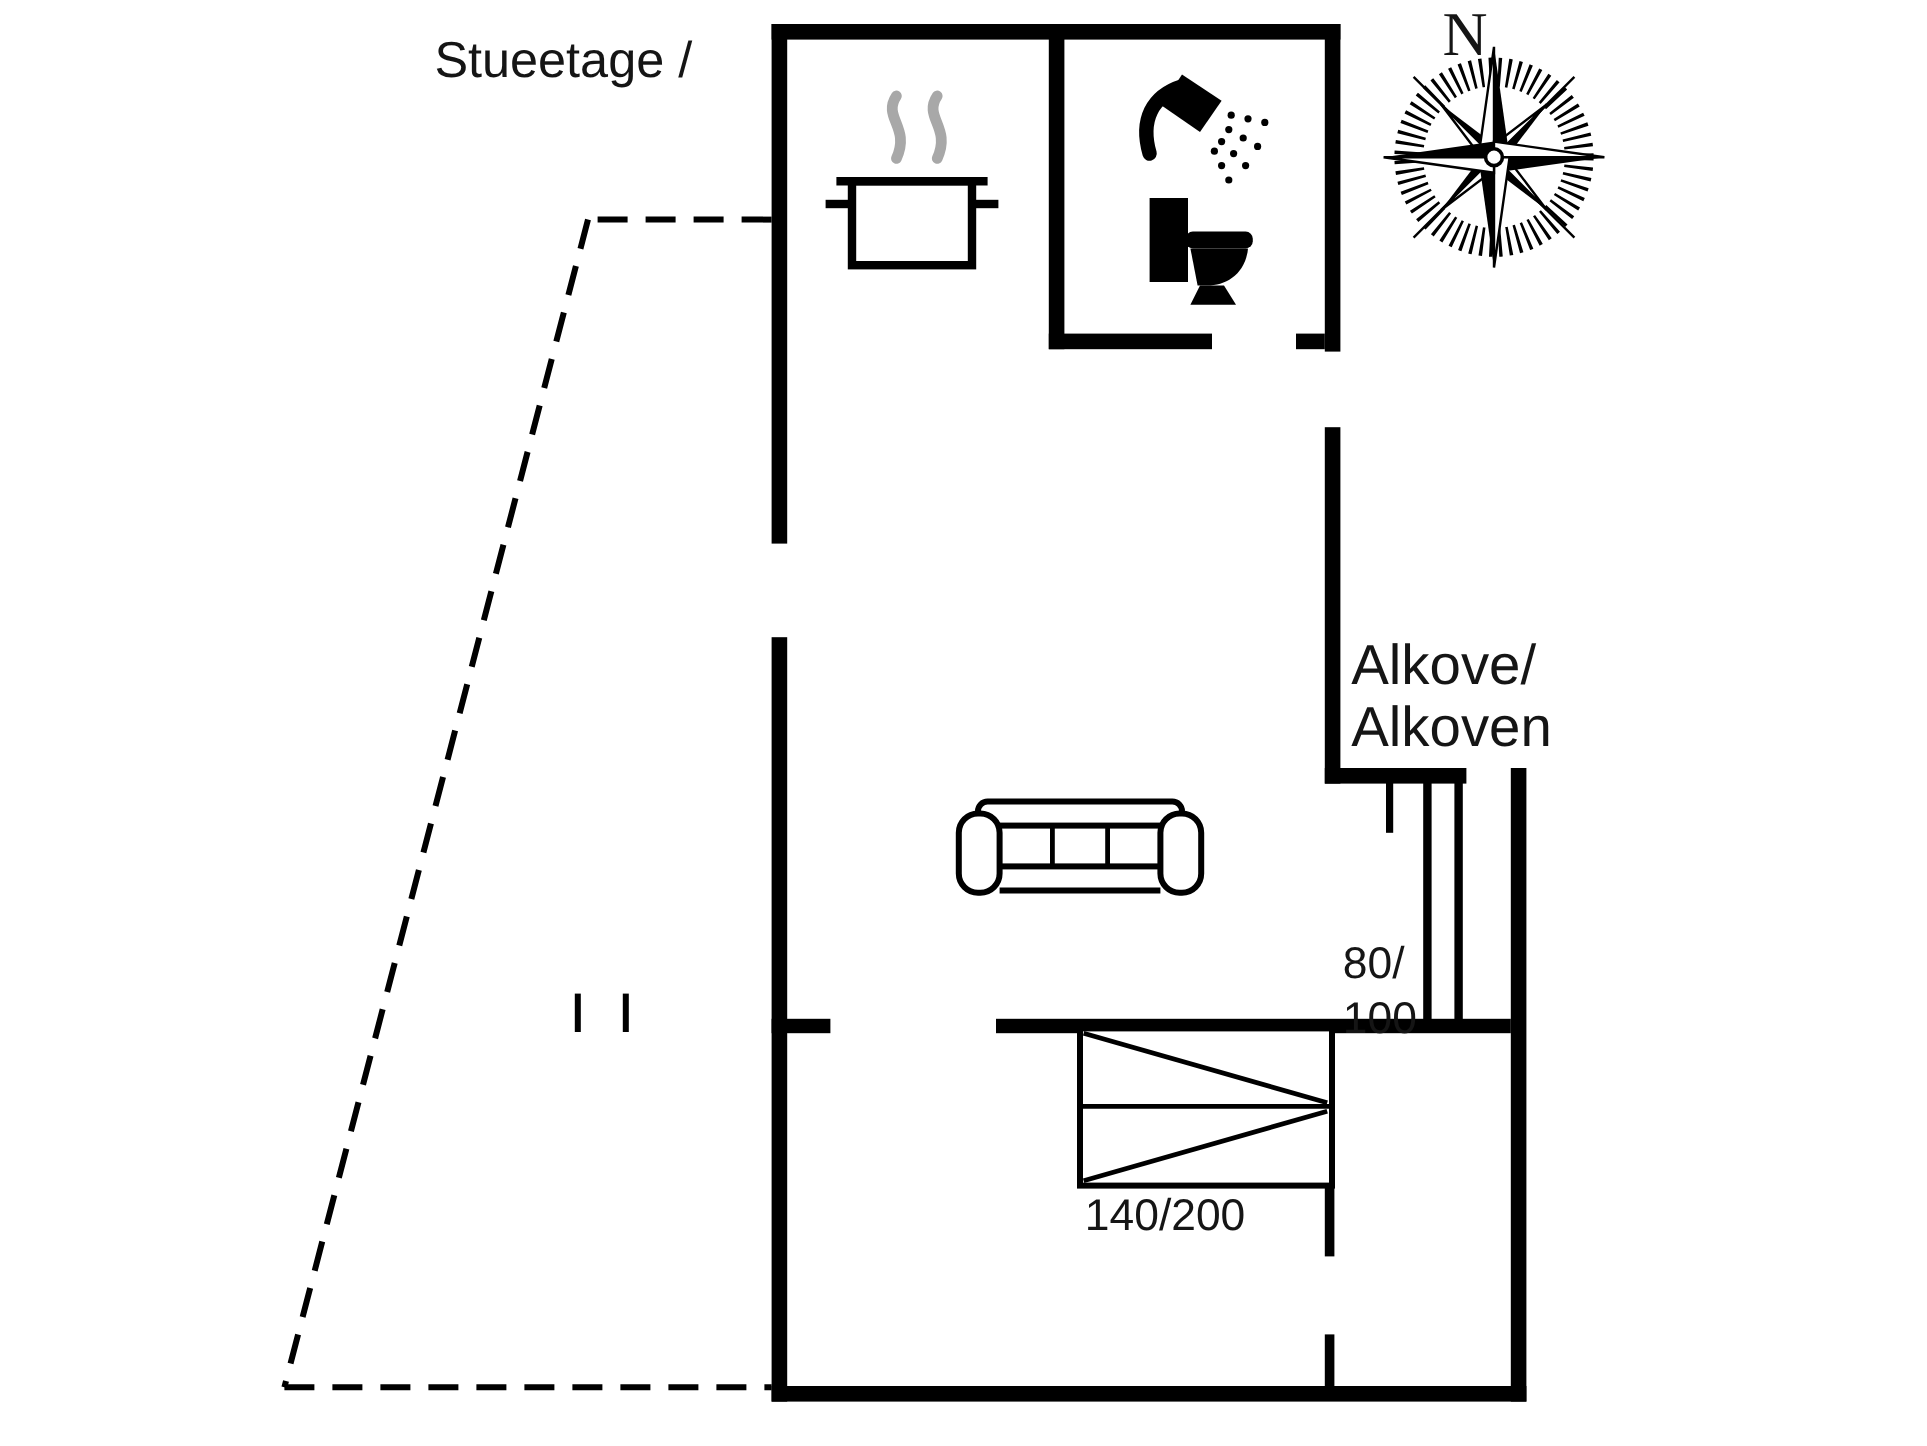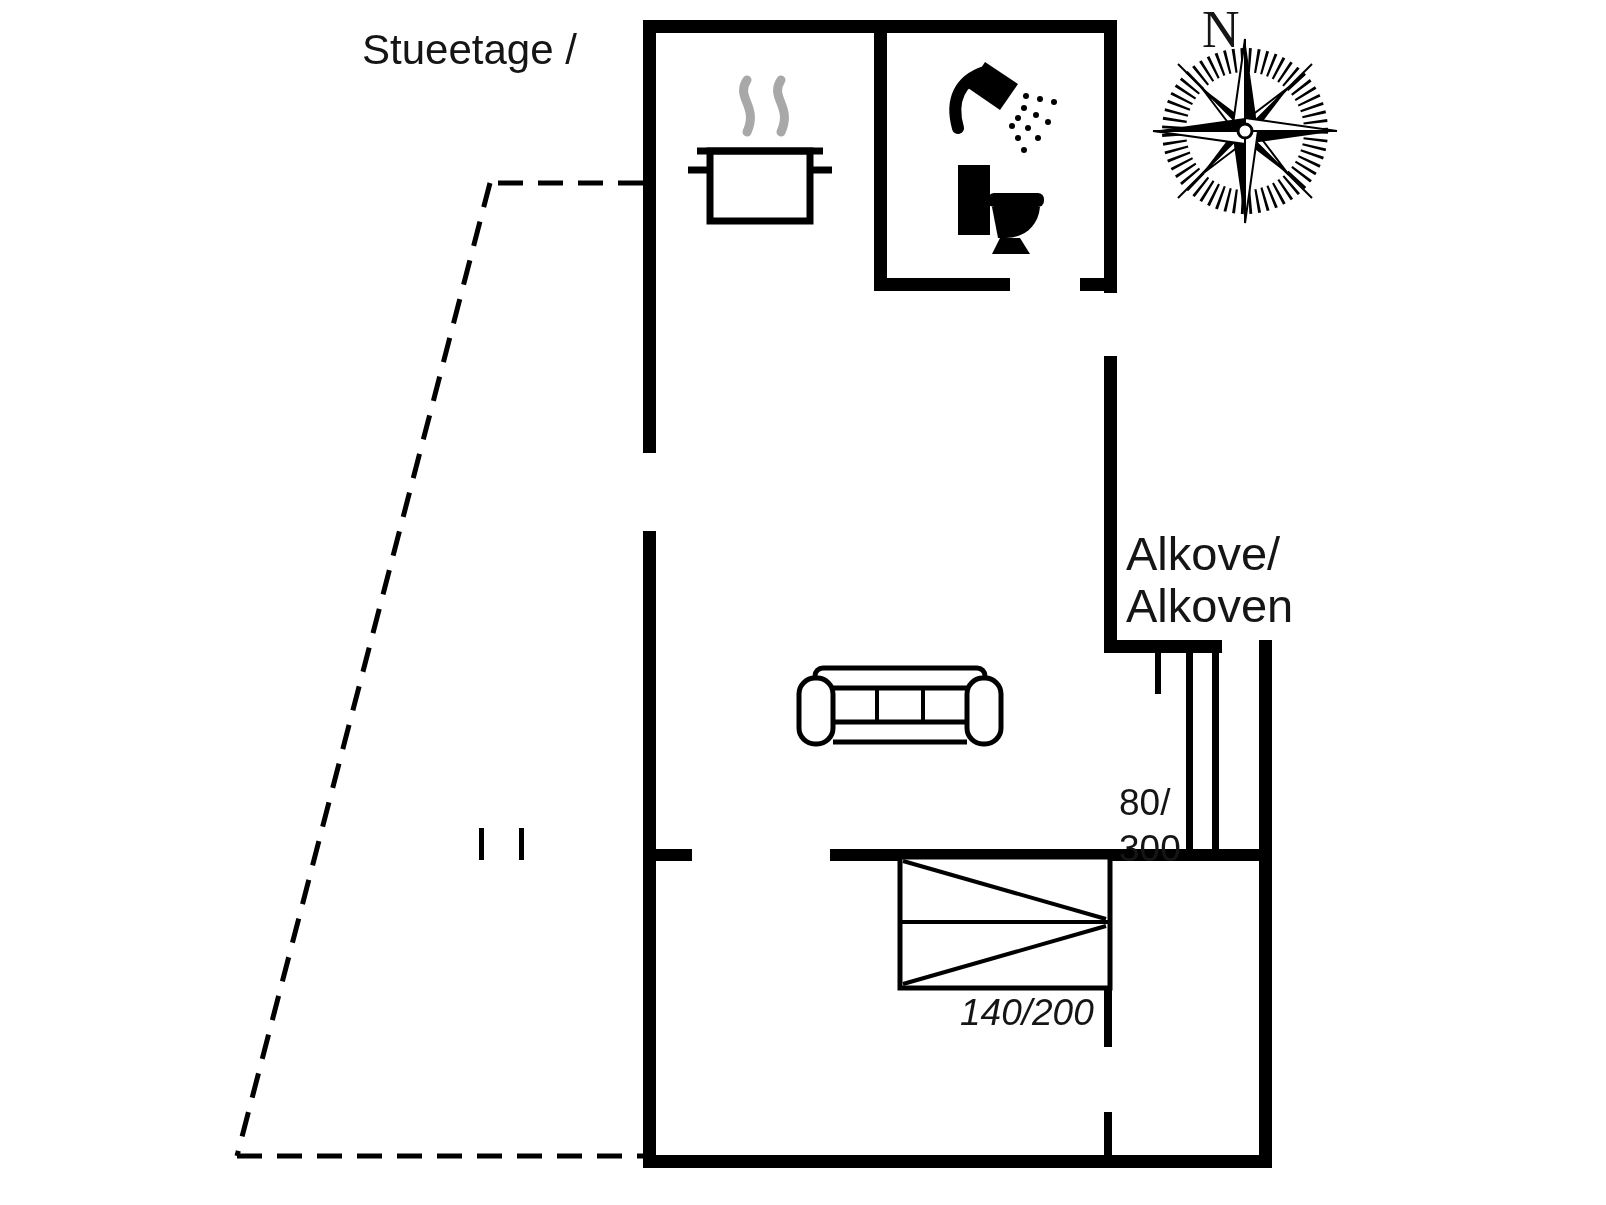--- a/index.html
+++ b/index.html
@@ -9,21 +9,21 @@
     background:#ffffff;
     overflow:hidden;
     font-family:"Liberation Sans", sans-serif;
   }
   svg { position:absolute; left:0; top:0; }
   .lbl { position:absolute; color:#151515; }
   .lbl span { display:block; }
   #floor-label   { left:362px;  top:22px;  font-size:42px; line-height:55px; }
   #alcove-label  { left:1126px; top:528px; font-size:47px; line-height:52px; }
   #bed-small-label { left:1119px; top:744px; font-size:37px; line-height:46px;margin-top:36px; }
-  #bed-large-label { left:960px;  top:992px; font-size:37px;font-style:italic; }
+  #bed-large-label { left:904px;  top:992px; font-size:37px; }
   #compass-n     { left:1202px; top:0px;  font-size:52px; font-family:"Liberation Serif", serif; }
 </style>
 </head>
 <body>
 
 <div class="canvas">
 
   <svg width="1606" height="1205" viewBox="0 0 1606 1205">
 
     <g stroke="#000" stroke-width="5" stroke-dasharray="25 15">
@@ -143,20 +143,20 @@
     <span>Stueetage /</span>
   </div>
 
   <div class="lbl" id="alcove-label">
     <span>Alkove/</span>
     <span>Alkoven</span>
   </div>
 
   <div class="lbl" id="bed-small-label">
     <span>80/</span>
-    <span>300</span>
+    <span>100</span>
   </div>
 
   <div class="lbl" id="bed-large-label">140/200</div>
 
   <div class="lbl" id="compass-n">N</div>
 
 </div>
 
 </body></html>

